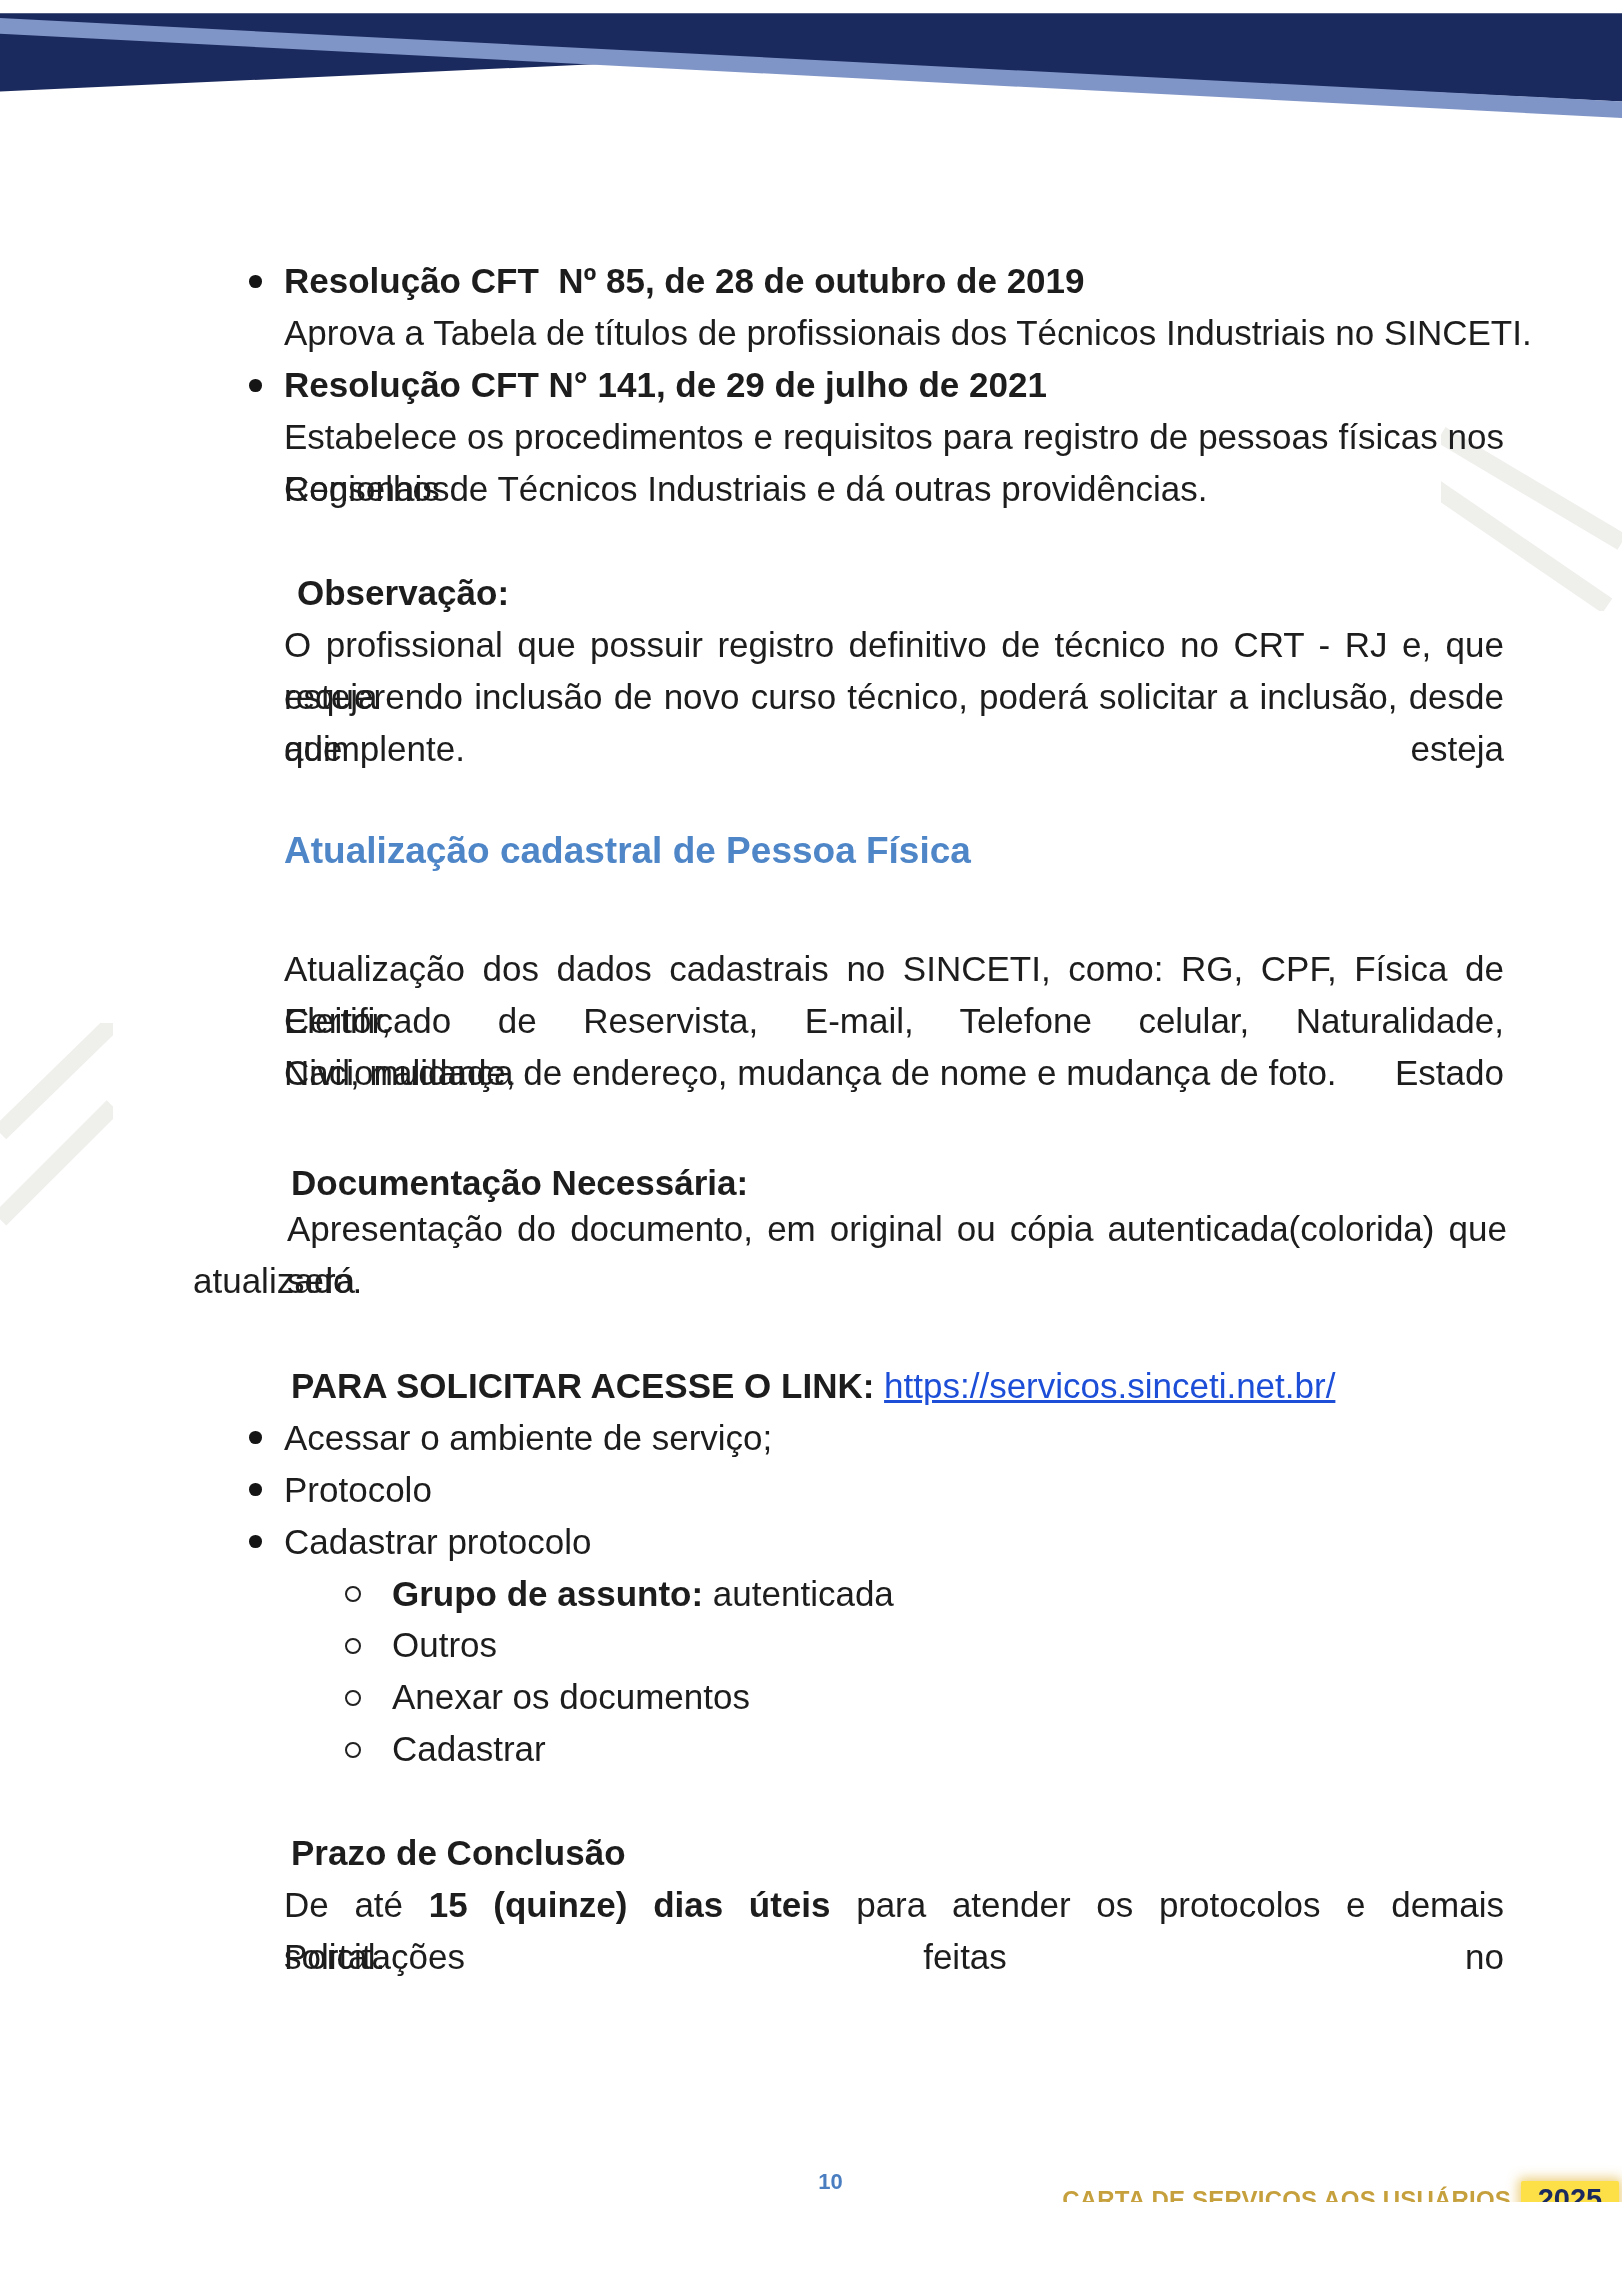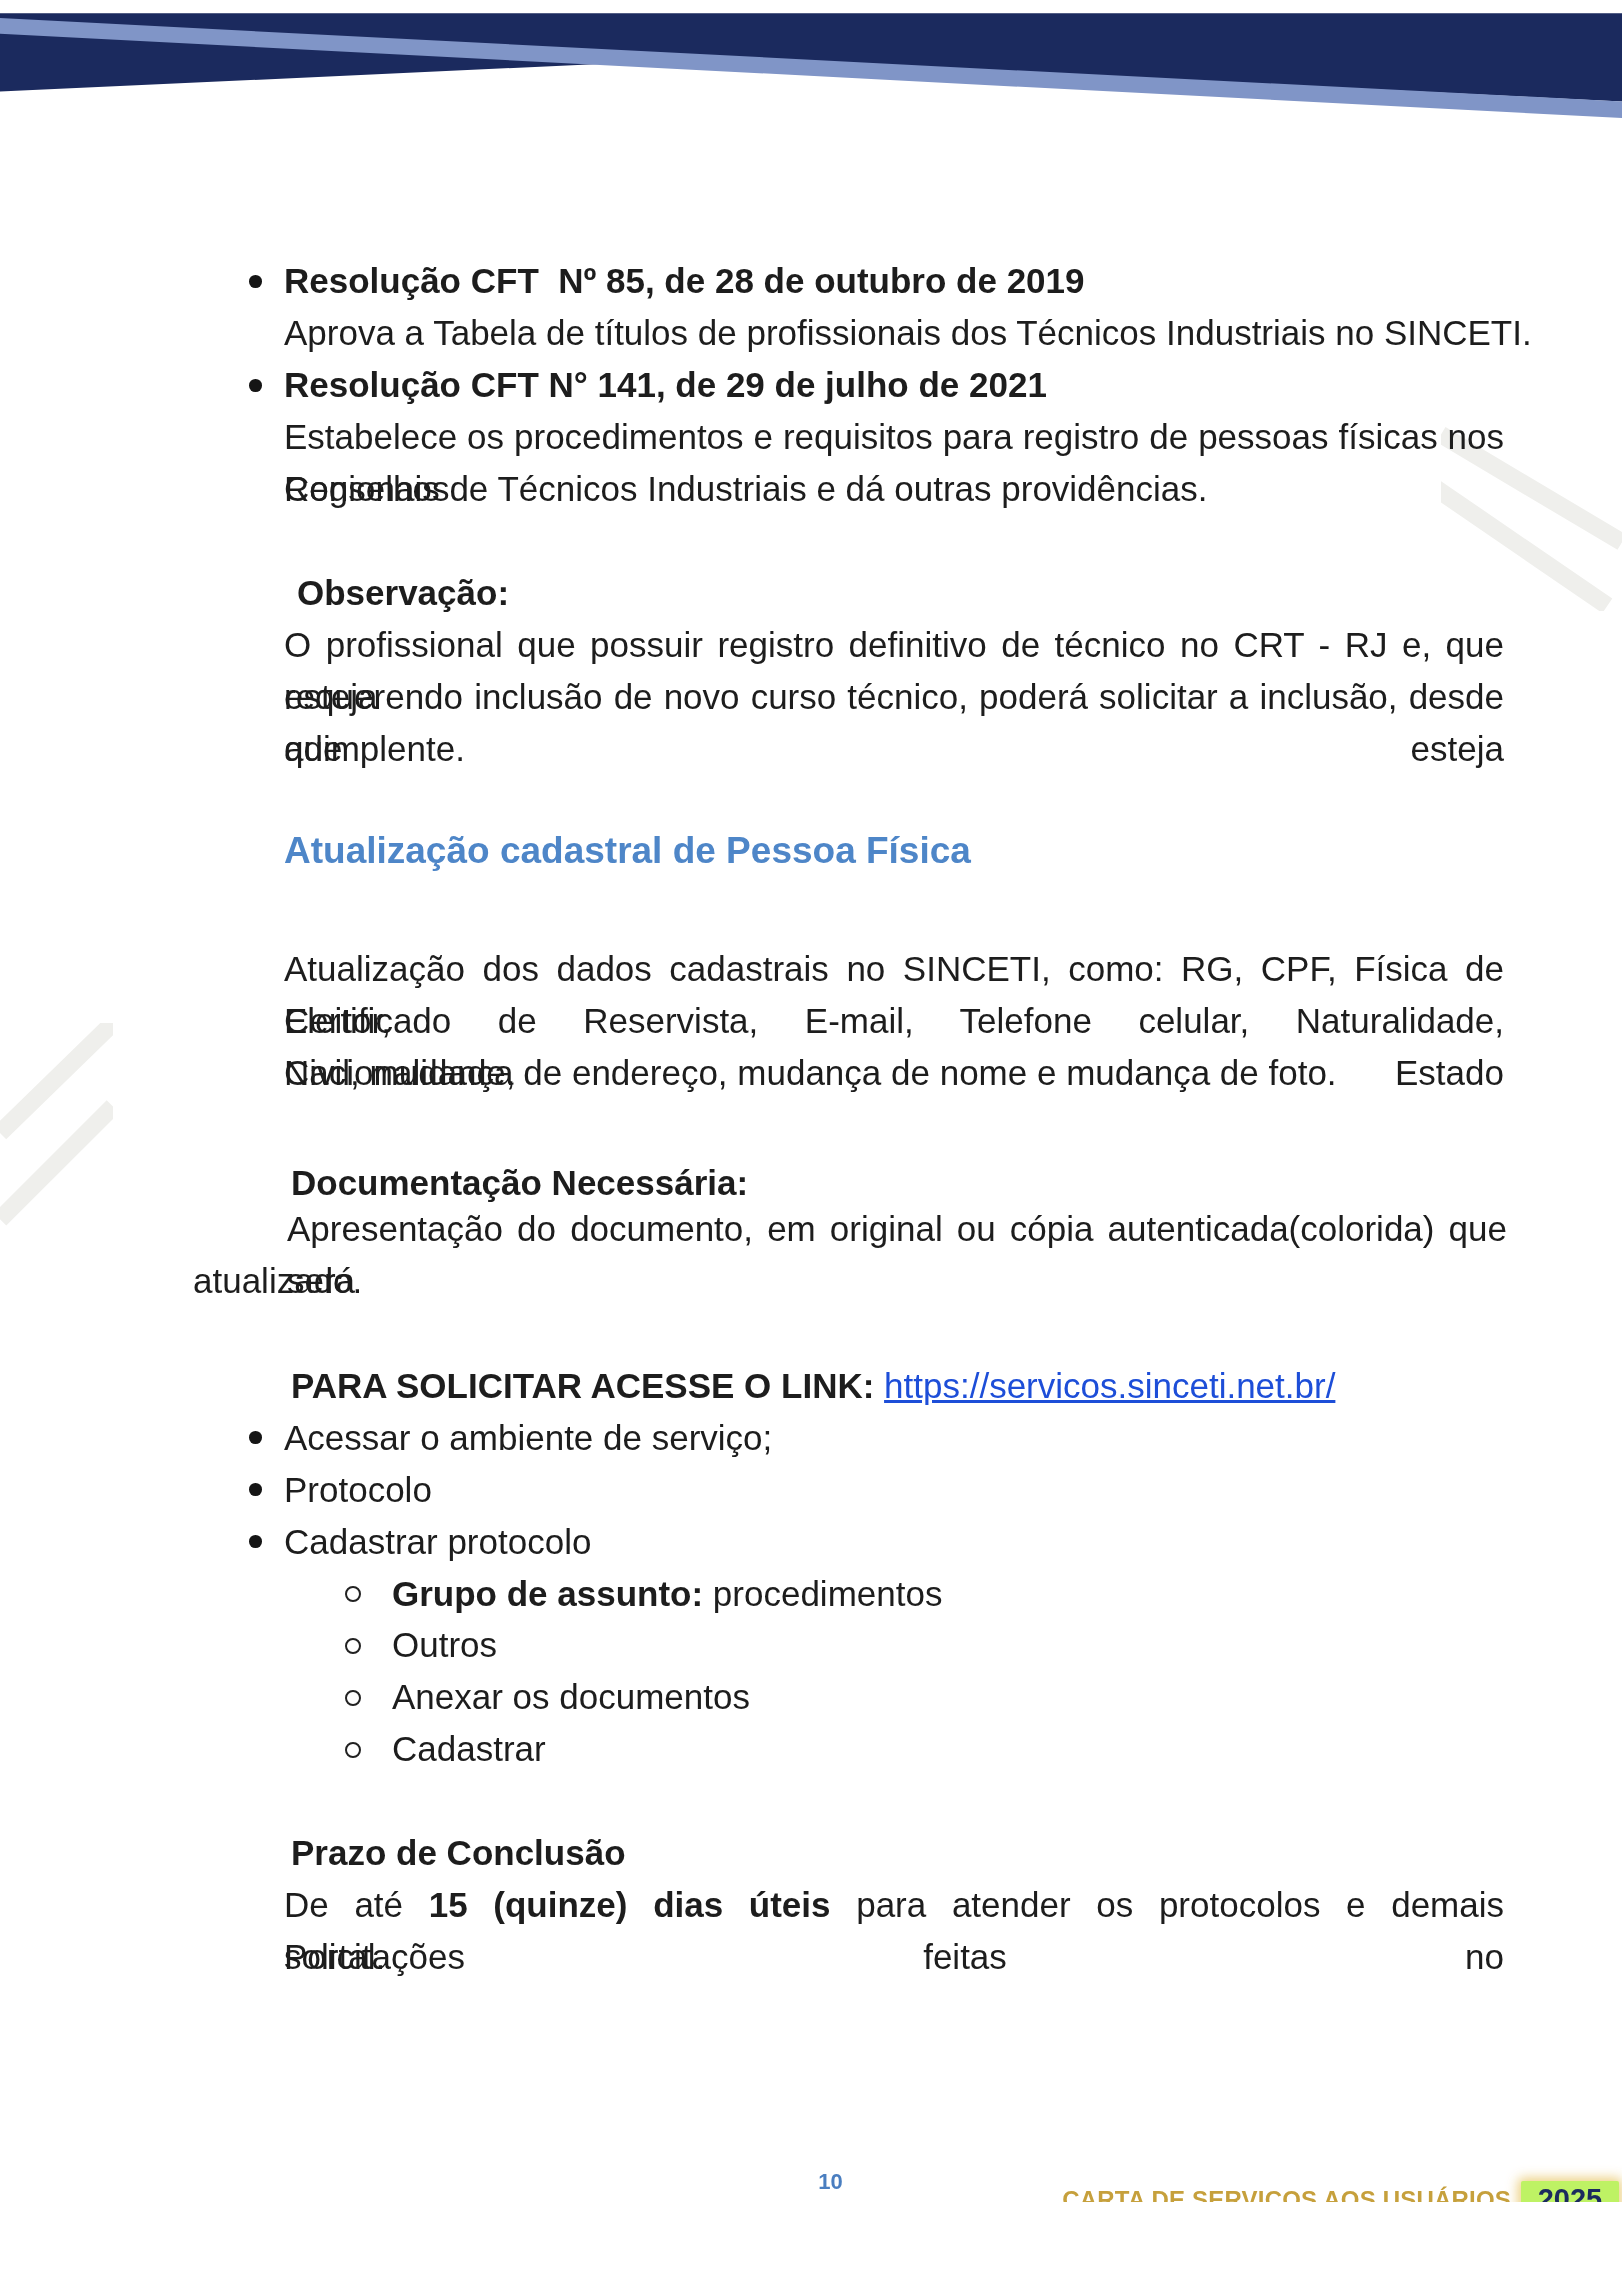--- a/index.html
+++ b/index.html
@@ -49,21 +49,21 @@
     position:absolute;left:796px;top:2156px;width:69px;
     text-align:center;font-size:22px;font-weight:bold;color:#4a7ec0;
   }
   .footer-banner{
     position:absolute;top:2169px;left:882px;width:629px;
     text-align:right;font-size:24px;line-height:35px;font-weight:bold;
     color:#c6a03c;letter-spacing:0.2px;white-space:nowrap;
   }
   .year-badge{
     position:absolute;top:2168px;left:1521px;width:98px;height:37px;
-    background:#bef264;color:#1b2a5e;
+    background:#fde047;color:#1b2a5e;
     font-size:29px;line-height:37px;font-weight:bold;text-align:center;
     border-radius:2px;
     box-shadow:0 0 11.8px 2.9px rgba(233,199,104,0.85);
   }
   .watermark{position:absolute;pointer-events:none;}
 </style>
 </head>
 <body>
 
 <div class="page">
@@ -112,21 +112,21 @@
   <div class="line" style="top:1399px">Acessar o ambiente de serviço;</div>
 
   <div class="dot" style="top:1470px"></div>
   <div class="line" style="top:1451px">Protocolo</div>
 
   <div class="dot" style="top:1522px"></div>
   <div class="line" style="top:1503px">Cadastrar protocolo</div>
 
   <div class="circ" style="top:1573px"></div>
   <div class="line indent-sub" style="top:1555px">
-    <span class="bold">Grupo de assunto:</span><span class="pre"> procedimentos</span>
+    <span class="bold">Grupo de assunto:</span><span class="pre"> autenticada</span>
   </div>
 
   <div class="circ" style="top:1625px"></div>
   <div class="line indent-sub" style="top:1606px">Outros</div>
 
   <div class="circ" style="top:1677px"></div>
   <div class="line indent-sub" style="top:1658px">Anexar os documentos</div>
 
   <div class="circ" style="top:1729px"></div>
   <div class="line indent-sub" style="top:1710px">Cadastrar</div>

